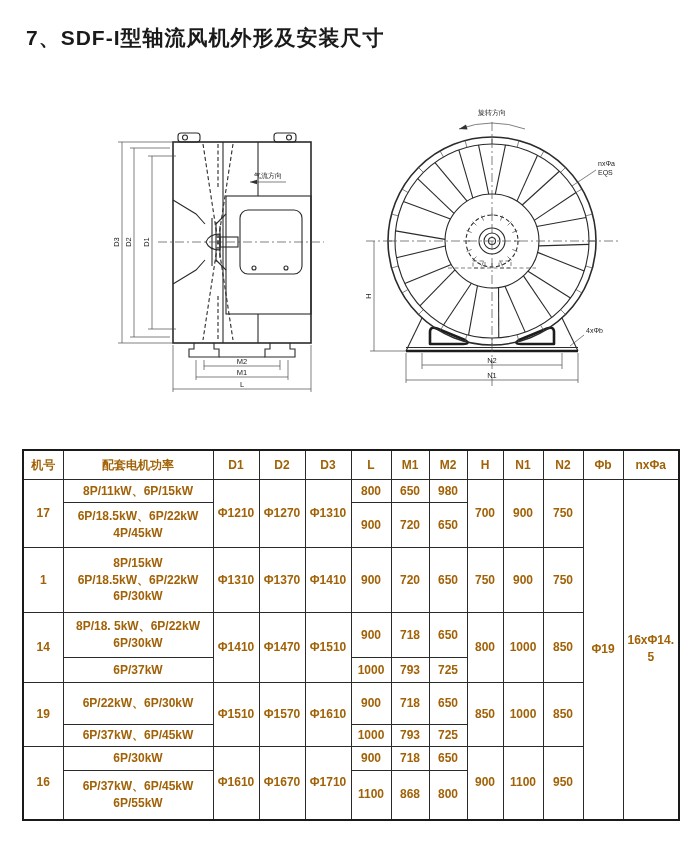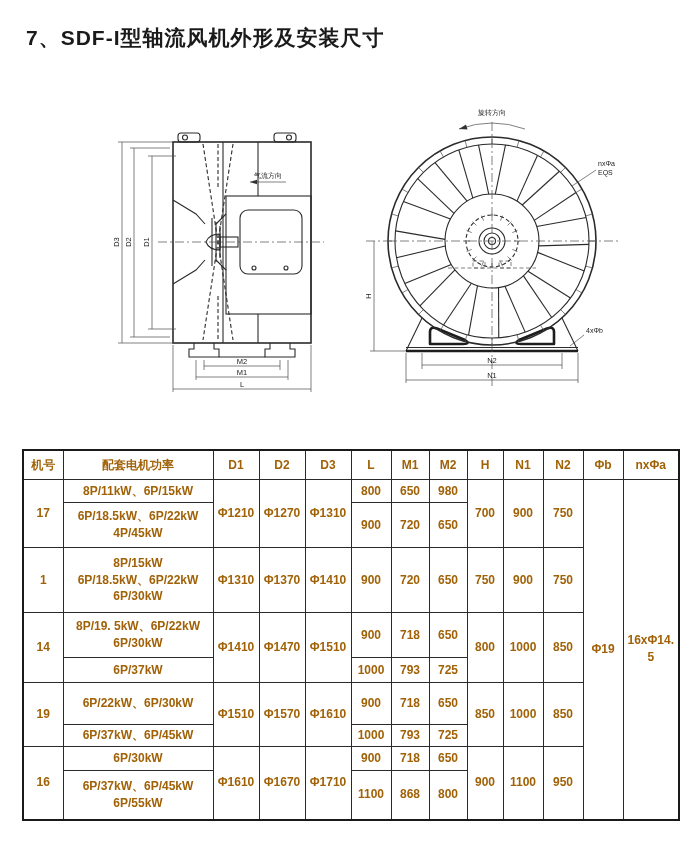--- a/index.html
+++ b/index.html
@@ -338,21 +338,21 @@
     <td>720</td>
     <td>650</td>
     <td>750</td>
     <td>900</td>
     <td>750</td>
   </tr>
 
   <tr class="h45">
     <td rowspan="2">14</td>
     <td>
-      <div>8P/19. 5kW、6P/22kW</div>
+      <div>8P/18. 5kW、6P/22kW</div>
       <div>6P/30kW</div>
     </td>
     <td rowspan="2">Φ1410</td>
     <td rowspan="2">Φ1470</td>
     <td rowspan="2">Φ1510</td>
     <td>900</td>
     <td>718</td>
     <td>650</td>
     <td rowspan="2">800</td>
     <td rowspan="2">1000</td>

